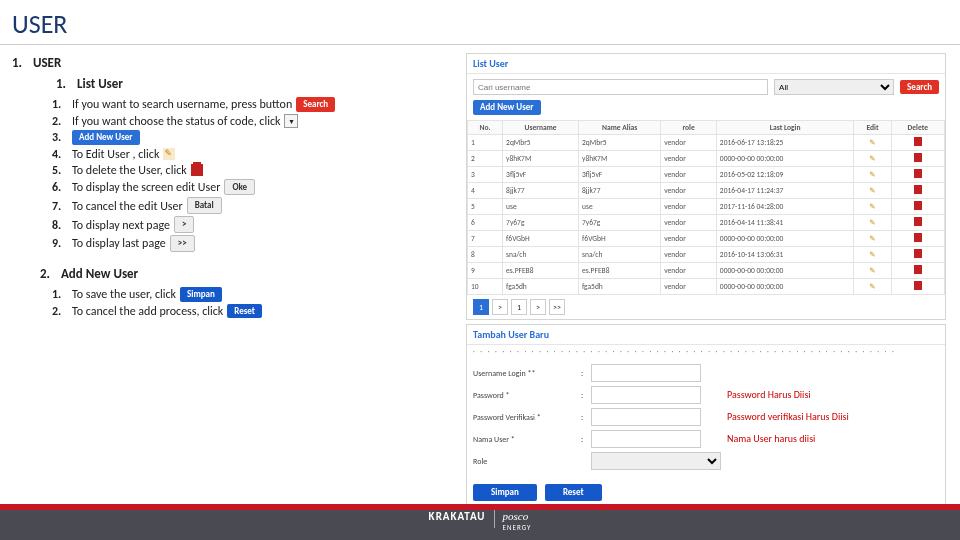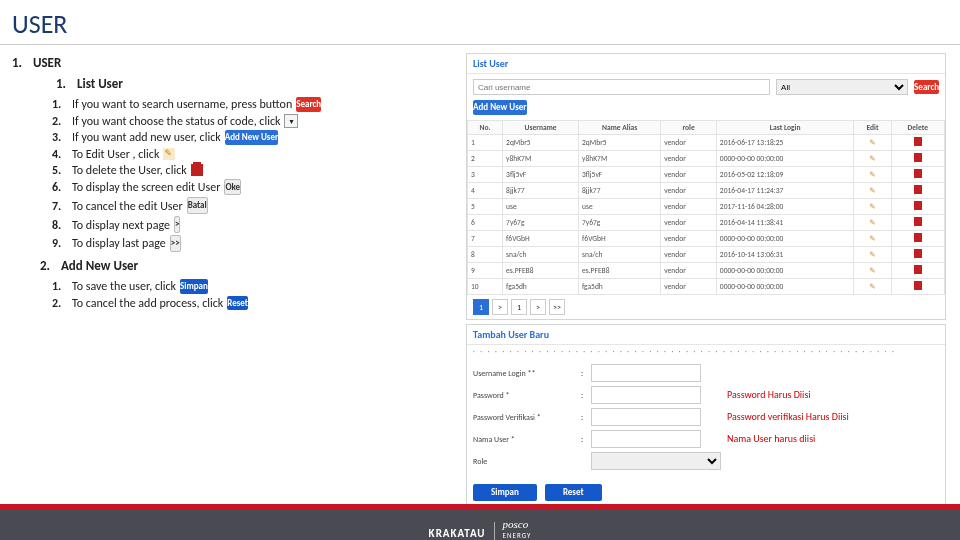--- a/index.html
+++ b/index.html
@@ -6,58 +6,58 @@
 body{font-family:Calibri,Arial,sans-serif;font-size:11px;color:#222;width:960px;height:540px;position:relative;background:#fff;overflow:hidden}
 .page-title{font-size:26px;color:#1b3a6b;padding:8px 12px 4px;font-weight:400;border-bottom:1px solid #ccc}
 .content{display:flex;padding:8px 12px 0;gap:6px}
 .left{width:448px}
 .lvl1{font-weight:700;font-size:13px;margin:2px 0 6px}
 .lvl1 .num{display:inline-block;width:18px}
 ol.inner{list-style:none;margin-left:40px}
 ol.inner li{display:flex;align-items:center;gap:4px;margin-bottom:2px;font-size:12px}
 ol.inner .n{font-weight:700;width:16px;display:inline-block}
 ol.inner .t{font-weight:400}
-.btn{display:inline-flex;align-items:center;justify-content:center;font-size:9px;font-weight:700;border-radius:2px;padding:2px 0;line-height:1.2}
+.btn{display:inline-flex;align-items:center;justify-content:center;font-size:9px;font-weight:700;border-radius:2px;padding:2px 7px;line-height:1.2}
 .red{background:#e03124;color:#fff}
 .blue{background:#2a6fd6;color:#fff}
 .blue2{background:#1458c9;color:#fff}
 .gray{background:#eee;color:#333;border:1px solid #bbb}
 .dropdown-icn{width:14px;height:14px;border:1px solid #999;display:inline-flex;align-items:center;justify-content:center;font-size:8px;background:#f5f5f5}
 .pencil-icn,.trash-icn{width:12px;height:12px;display:inline-block}
 .pencil-icn{background:#f7e9c9;position:relative}
 .pencil-icn:after{content:"✎";font-size:9px;position:absolute;left:1px;top:-1px;color:#b8860b}
 .trash-icn{background:#c02020;position:relative}
 .trash-icn:after{content:"";position:absolute;top:-2px;left:2px;width:8px;height:2px;background:#c02020}
-.sub2{margin-top:6px}
+.sub2{margin-top:14px}
 .right{width:480px;font-size:8px}
 .panel{border:1px solid #d5d5d5;margin-bottom:4px;background:#fff}
 .phead{background:#fff;color:#2a6fd6;font-weight:700;font-size:10px;padding:3px 6px;border-bottom:1px solid #e5e5e5}
 .srch{display:flex;gap:6px;padding:5px 6px;align-items:center}
 .srch input{height:16px;flex:1;border:1px solid #ccc;font-size:8px;padding:0 4px}
-.srch select{height:16px;width:132px;border:1px solid #ccc;font-size:8px}
+.srch select{height:16px;width:120px;border:1px solid #ccc;font-size:8px}
 .addrow{padding:0 6px 5px}
 table{width:100%;border-collapse:collapse;font-size:7.5px}
 th,td{border:1px solid #e3e3e3;padding:2px 3px;color:#555}
 th{background:#fafafa;font-weight:700}
 td.c{text-align:center}
 .pager{padding:4px 6px;display:flex;gap:3px}
 .pgbtn{width:16px;height:16px;border:1px solid #ccc;font-size:8px;display:inline-flex;align-items:center;justify-content:center;background:#fff}
 .pgbtn.cur{background:#2a6fd6;color:#fff;border-color:#2a6fd6}
 .form{padding:6px}
 .frow{display:flex;align-items:center;margin-bottom:4px;gap:6px;font-size:8px}
 .frow label{width:100px;color:#444}
 .frow .sep{width:6px;text-align:center}
 .frow input,.frow select{height:15px;border:1px solid #ccc;font-size:8px;padding:8px 3px}
 .frow input{width:110px}
 .frow .err{color:#c00;font-size:10px;margin-left:20px}
 .fbtns{display:flex;gap:8px;padding:4px 6px}
 .dots{color:#777;padding:2px 6px;letter-spacing:2px;font-size:7px}
 .footer{position:absolute;left:0;bottom:0;width:960px}
 .redbar{height:6px;background:#c81526}
-.graybar{height:30px;background:#4a4a52;display:flex;align-items:flex-end;justify-content:center;color:#fff;font-size:11px;gap:8px}
+.graybar{height:30px;background:#4a4a52;display:flex;align-items:flex-start;justify-content:center;color:#fff;font-size:11px;gap:8px}
 .divd{width:1px;height:18px;background:#aaa}
 .posco{font-family:Georgia,serif;font-style:italic;font-weight:400}
 .energy{font-size:7px;letter-spacing:1px;display:block;text-align:right}
 .ico{width:9px;height:9px;display:inline-block}
 </style>
 </head>
 <body>
 
 <div class="page-title">USER</div>
 
@@ -77,21 +77,20 @@
           <span class="t">If you want to search username, press button</span>
           <span class="btn red">Search</span>
         </li>
         <li>
           <span class="n">2.</span>
           <span class="t">If you want choose the status of code, click</span>
           <span class="dropdown-icn">▾</span>
         </li>
         <li>
           <span class="n">3.</span>
-          <span class="t">If you want add new user, click</span>
           <span class="btn blue">Add New User</span>
         </li>
         <li>
           <span class="n">4.</span>
           <span class="t">To Edit User , click</span>
           <span class="pencil-icn"></span>
         </li>
         <li>
           <span class="n">5.</span>
           <span class="t">To delete the User, click</span>

